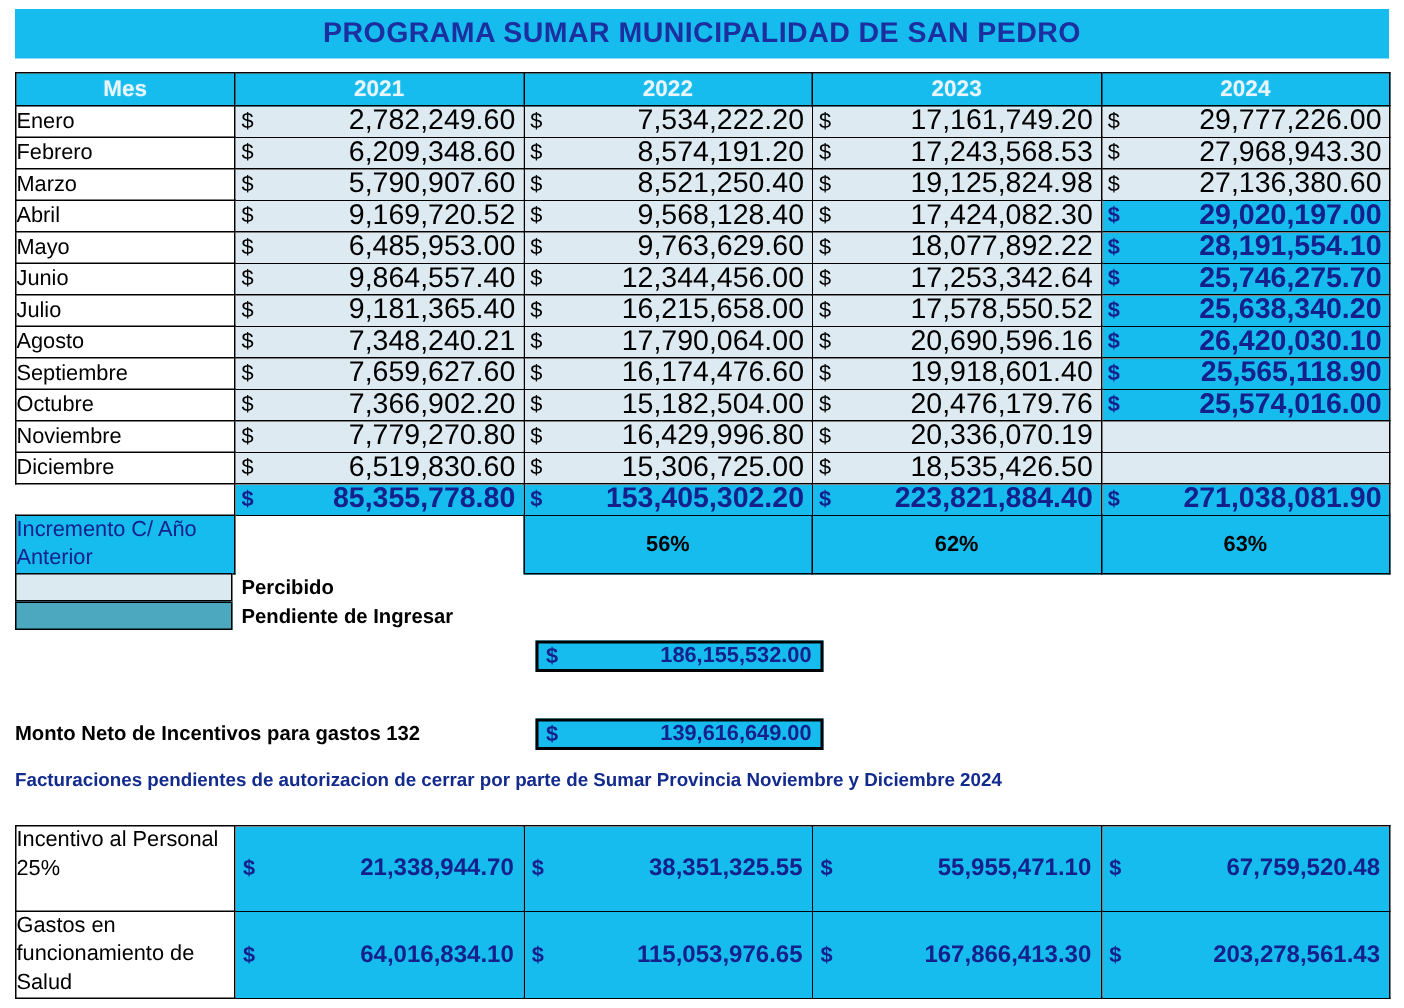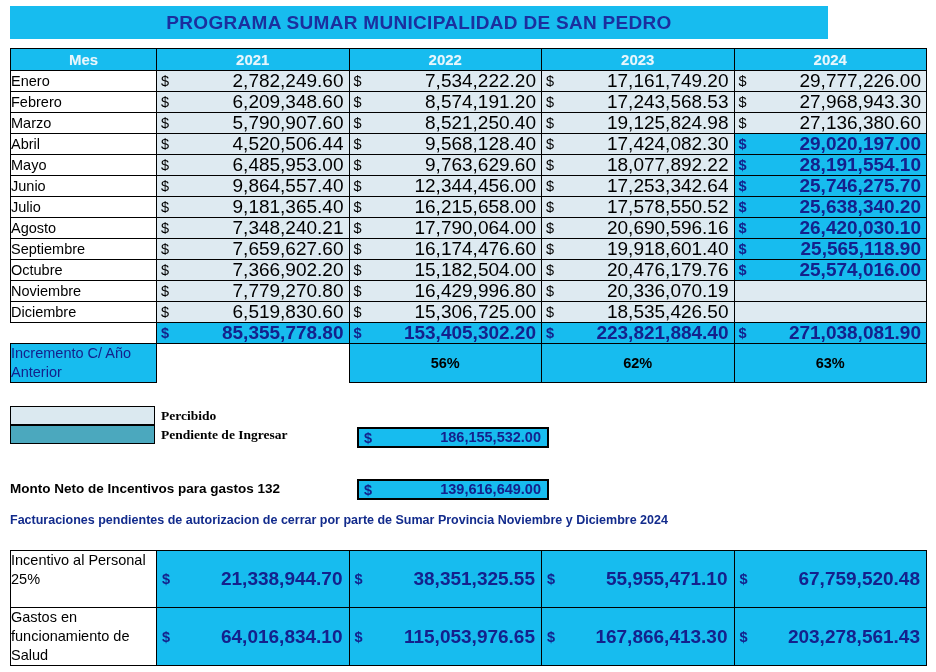--- a/index.html
+++ b/index.html
@@ -13,21 +13,21 @@
     font-family: "Liberation Sans", sans-serif;
     position: relative;
     overflow: hidden;
   }
 
   
   #title-banner {
     position: absolute;
     left: 10px;
     top: 6px;
-    width: 818px;
+    width: 916px;
     height: 33px;
     background: #17BCEF;
     display: flex;
     align-items: center;
     justify-content: center;
   }
   #title-banner .title-text {
     color: #1B2F9E;
     font-size: 19px;
     font-weight: bold;
@@ -134,22 +134,21 @@
     color: #000000;
     font-weight: bold;
     text-align: center;
     font-size: 14.5px;
   }
 
   
   #legend {
     position: absolute;
     left: 10px;
-    top: 406px;
-    font-family: Liberation Serif, serif;
+    top: 382px;
   }
   .legend-row {
     display: flex;
     align-items: center;
     height: 19px;
   }
   .swatch {
     width: 145px;
     height: 19px;
     border: 1.5px solid #000000;
@@ -251,21 +250,21 @@
     position: absolute;
     left: 5px;
     top: 50%;
     transform: translateY(-50%);
     font-size: 14.5px;
   }
   .bt-money .amt {
     display: block;
     text-align: right;
     padding-right: 6px;
-    font-size: 19px;
+    font-size: 16px;
   }
 </style>
 </head>
 <body>
 
 <div id="title-banner">
   <span class="title-text">PROGRAMA SUMAR MUNICIPALIDAD DE SAN PEDRO</span>
 </div>
 
 <table id="main-table">
@@ -340,21 +339,21 @@
         </td>
         <td class="money ">
           <span class="sym">$</span>
           <span class="amt">27,136,380.60</span>
         </td>
       </tr>
       <tr>
         <td class="month-cell">Abril</td>
         <td class="money ">
           <span class="sym">$</span>
-          <span class="amt">4,520,506.44</span>
+          <span class="amt">9,169,720.52</span>
         </td>
         <td class="money ">
           <span class="sym">$</span>
           <span class="amt">9,568,128.40</span>
         </td>
         <td class="money ">
           <span class="sym">$</span>
           <span class="amt">17,424,082.30</span>
         </td>
         <td class="money pending">

